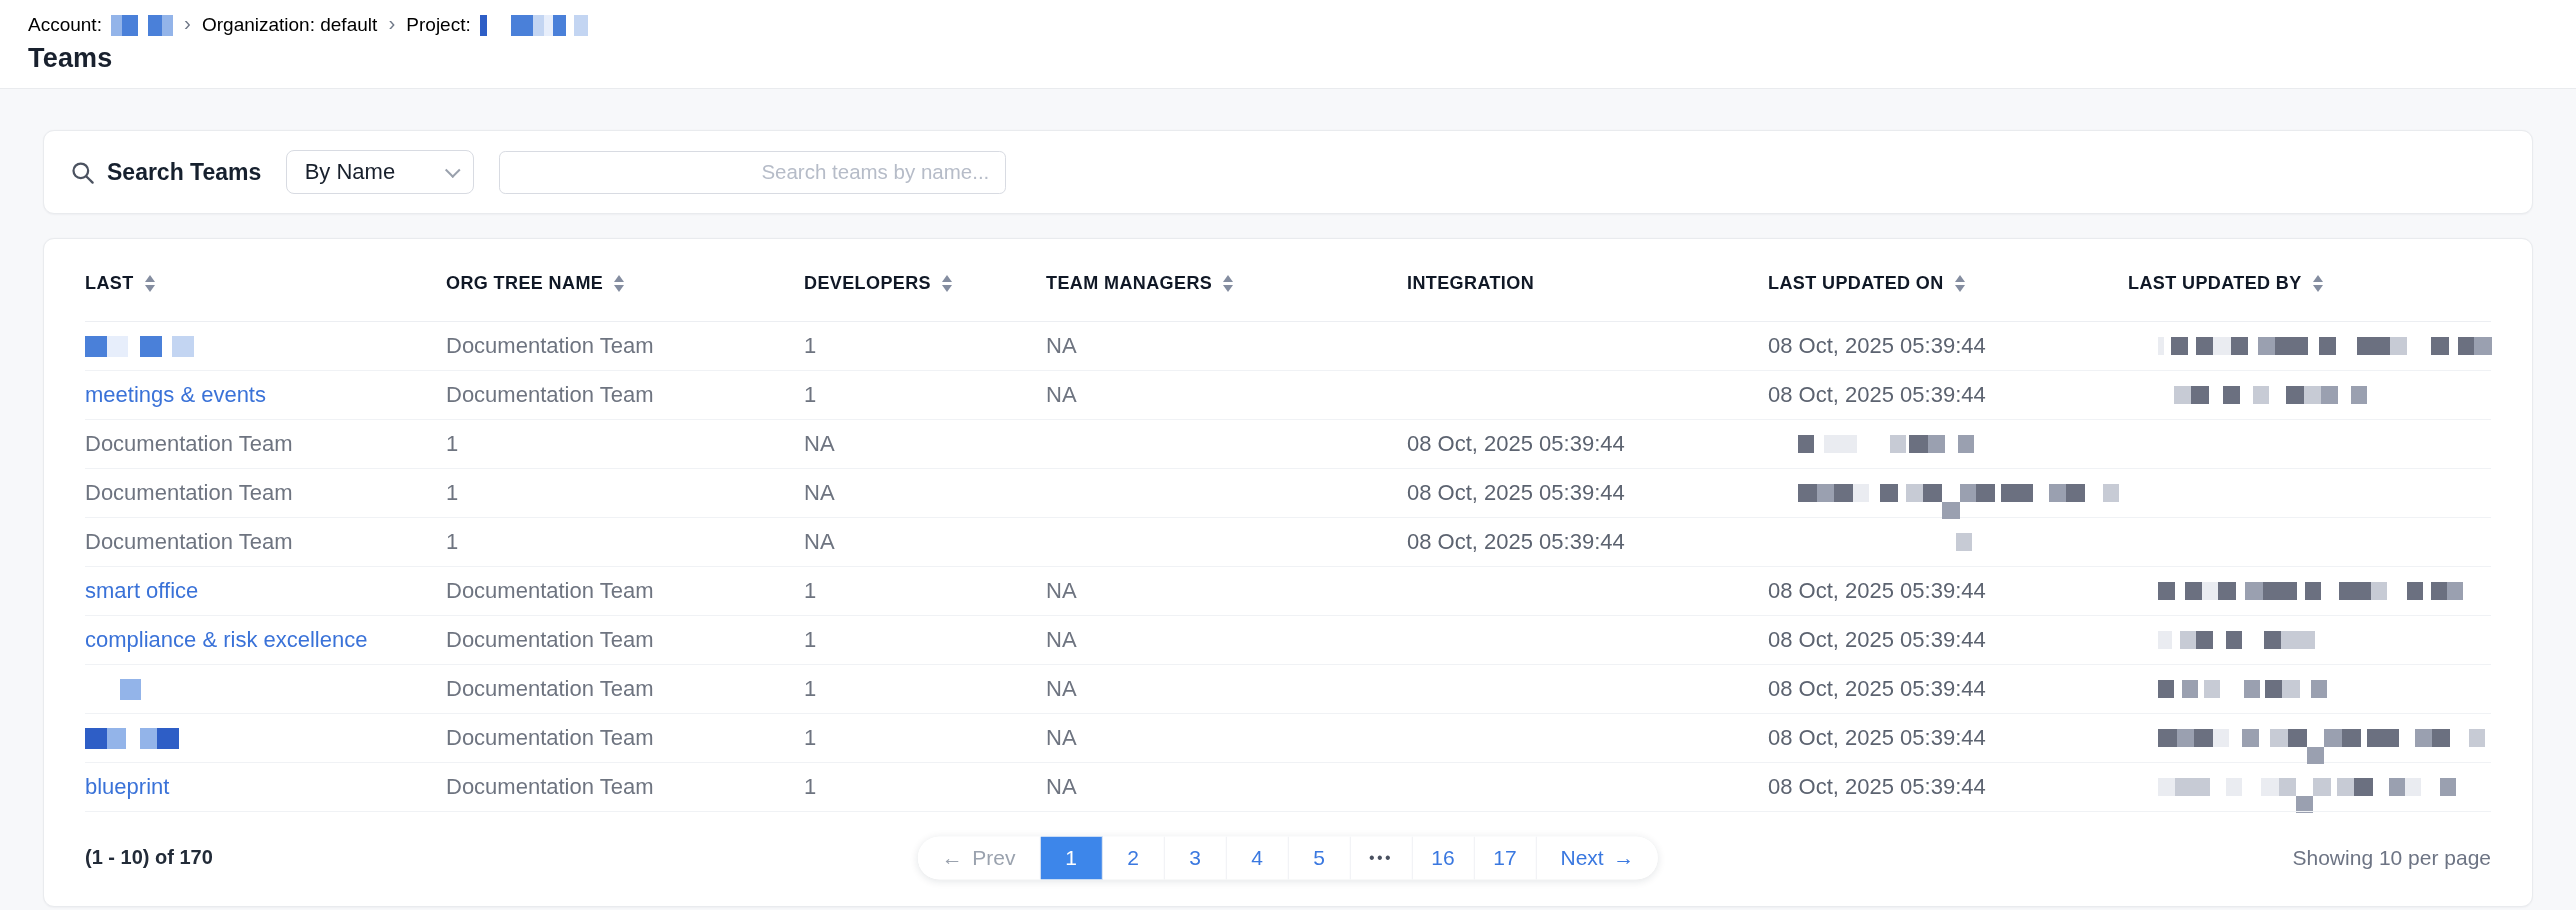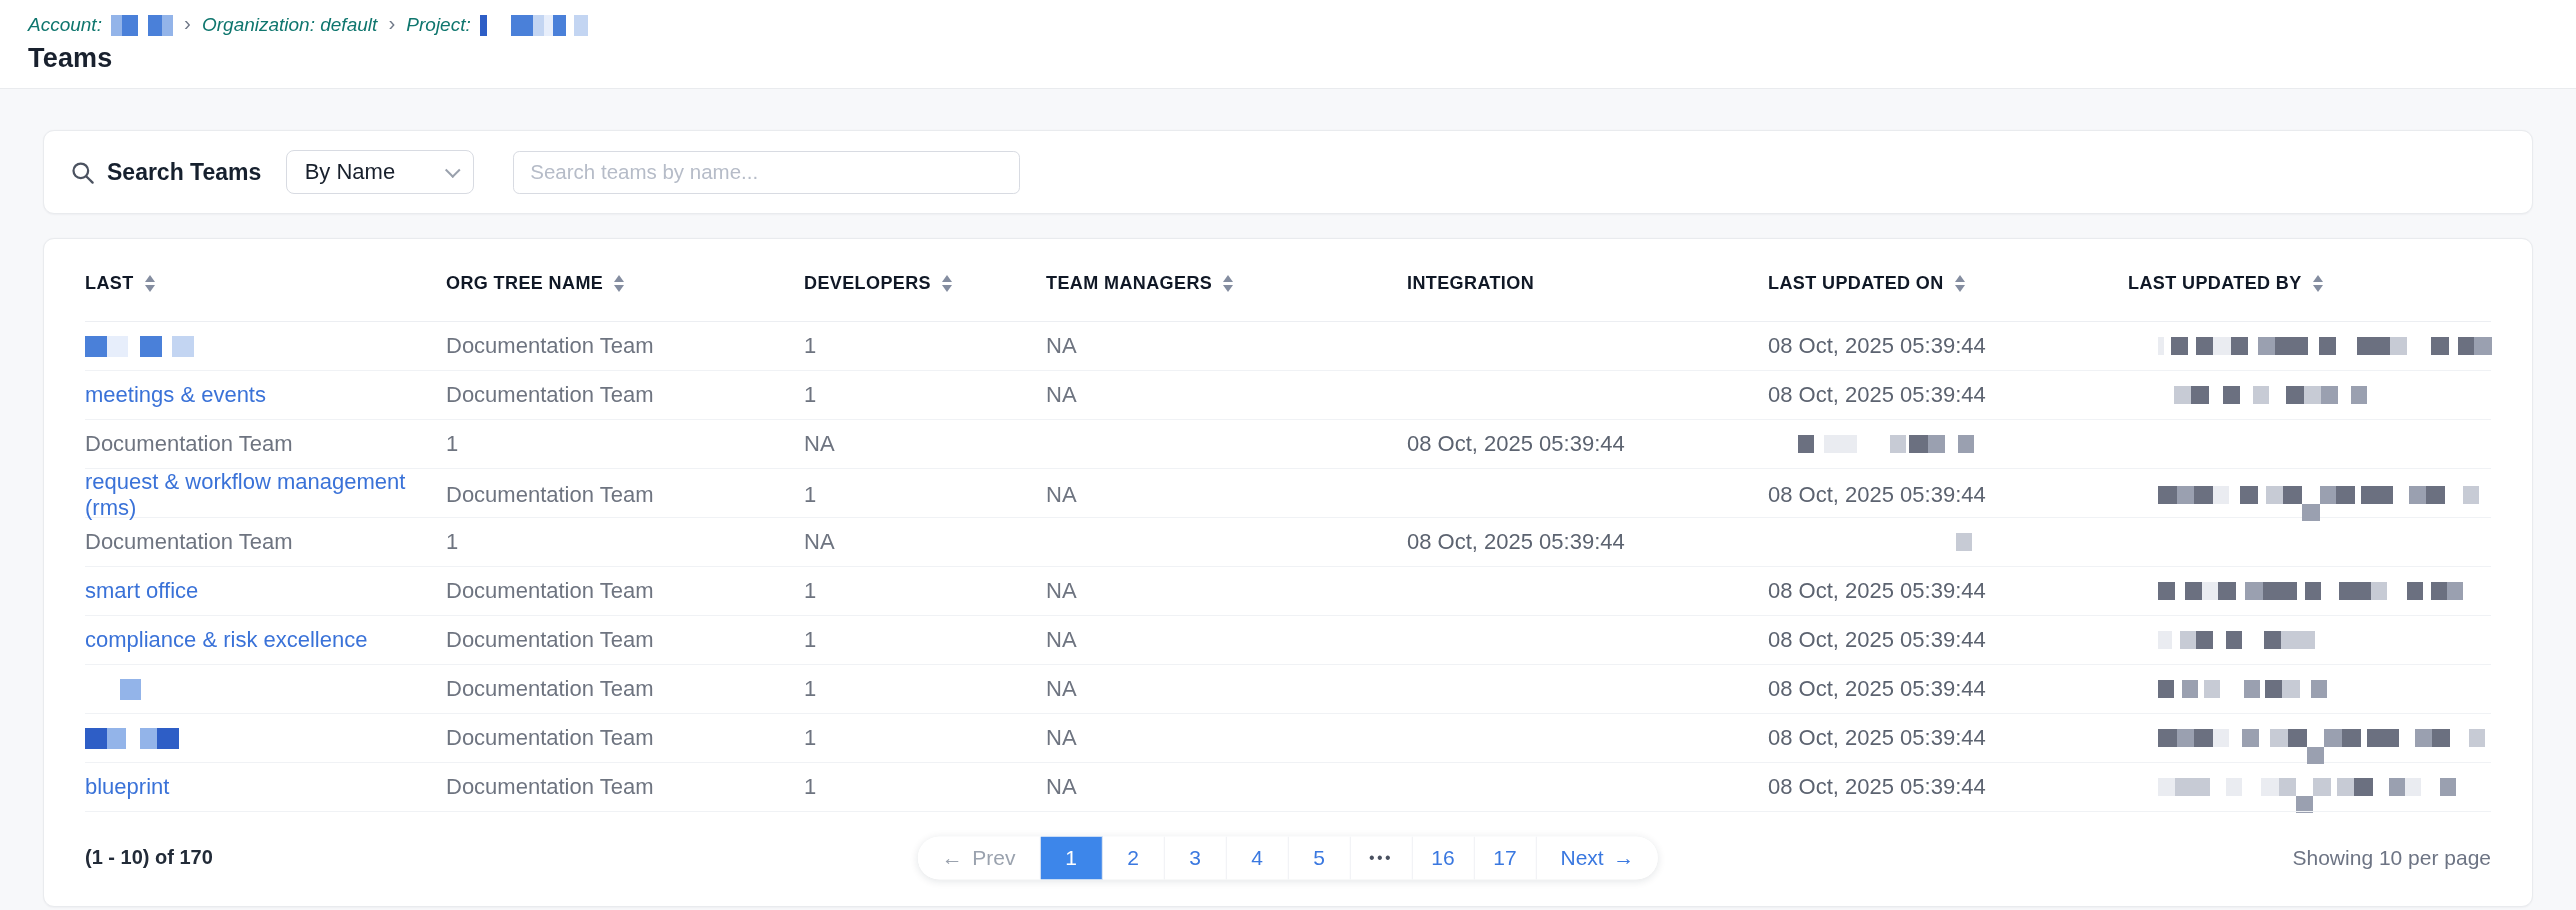--- a/index.html
+++ b/index.html
@@ -7,21 +7,21 @@
   body {
     font-family:"Liberation Sans","DejaVu Sans",sans-serif;
     background:#f7f8fa; color:#1b2330;
   }
   
   .header-band {
     background:#ffffff; height:89px; border-bottom:0.8px solid #e9ebee;
     padding:14px 28px 0 28px;
   }
   .breadcrumb { display:flex; align-items:center; font-size:19px; color:#2d66d3; gap:9.5px; }
-  .crumb { color:#0f766e; text-decoration:none; white-space:nowrap; cursor:pointer;font-style:italic; }
+  .crumb { color:#000000; text-decoration:none; white-space:nowrap; cursor:pointer; }
   .crumb-sep { color:#6f7887; font-size:20.5px; line-height:1; padding:0 1.6px; transform:translateY(-1.6px); }
   .page-title { font-size:27px; font-weight:700; color:#19212e; margin-top:7px; letter-spacing:0.2px; }
   
   .rblocks { display:flex; align-items:center; }
   .rb { display:inline-block; flex:none; }
   
   .main { padding:41px 43px 0 43px; }
   .card {
     background:#fff; border:0.8px solid #e9ebee; border-radius:11px;
     box-shadow:0 0.8px 1.6px rgba(16,24,40,.04);
@@ -33,23 +33,24 @@
   .select {
     width:188px; height:44px; border:0.8px solid #d8dbe2; border-radius:8px;
     display:flex; align-items:center; justify-content:space-between;
     padding:0 17.4px; font-size:22px; color:#18202c; background:#fff; cursor:pointer;
   }
   .chevron-down {
     width:11px; height:11px; border-right:2.4px solid #9aa1ad; border-bottom:2.4px solid #9aa1ad;
     transform:rotate(45deg) translateY(-3.2px); flex:none;
   }
   .search-input {
-    width:507px; height:43px; margin-left:39px; border:0.8px solid #d8dbe2; border-radius:6.3px;
+    width:507px; height:43px; margin-left:25px; border:0.8px solid #d8dbe2; border-radius:6.3px;
     padding:0 16px; font-size:20.5px; color:#6d28d9; outline:none;
     font-family:"Liberation Sans","DejaVu Sans",sans-serif;
+    text-align:right;
   }
   .search-input::placeholder { color:#b6bcc8; }
   
   .table-card { padding:0 41px; min-height:669px; position:relative; }
   .tgrid { display:grid; grid-template-columns:361px 358px 242px 361px 361px 360px 1fr; align-items:center; }
   .thead { height:82px; padding-top:6.3px; }
   .th {
     font-size:18px; font-weight:700; color:#101826; letter-spacing:0.4px;
     display:flex; align-items:center; gap:11px; white-space:nowrap;
   }
@@ -254,21 +255,20 @@
             <span class="rb" style="width: 33px; height: 17.4px; background: transparent;"></span>
             <span class="rb" style="width: 16px; height: 17.4px; background: rgb(199, 203, 213);"></span>
             <span class="rb" style="width: 3.2px; height: 17.4px; background: transparent;"></span>
             <span class="rb" style="width: 19px; height: 17.4px; background: rgb(107, 112, 128);"></span>
             <span class="rb" style="width: 17.4px; height: 17.4px; background: rgb(154, 160, 176);"></span>
             <span class="rb" style="width: 12.6px; height: 17.4px; background: transparent;"></span>
             <span class="rb" style="width: 16px; height: 17.4px; background: rgb(154, 160, 176);"></span>
           </div>
         </div>
         <div class="tgrid trow">
-          <div><a class="team-link">request &amp; workflow management (rms)</a></div>
           <div>Documentation Team</div>
           <div>1</div>
           <div>NA</div>
           <div></div>
           <div class="cell-updated">08 Oct, 2025 05:39:44</div>
           <div class="rblocks" style="padding-left: 30px;">
             <span class="rb" style="width: 19px; height: 17.4px; background: rgb(107, 112, 128);"></span>
             <span class="rb" style="width: 17.4px; height: 17.4px; background: rgb(154, 160, 176);"></span>
             <span class="rb" style="width: 19px; height: 17.4px; background: rgb(107, 112, 128);"></span>
             <span class="rb" style="width: 16px; height: 17.4px; background: rgb(234, 236, 241);"></span>

